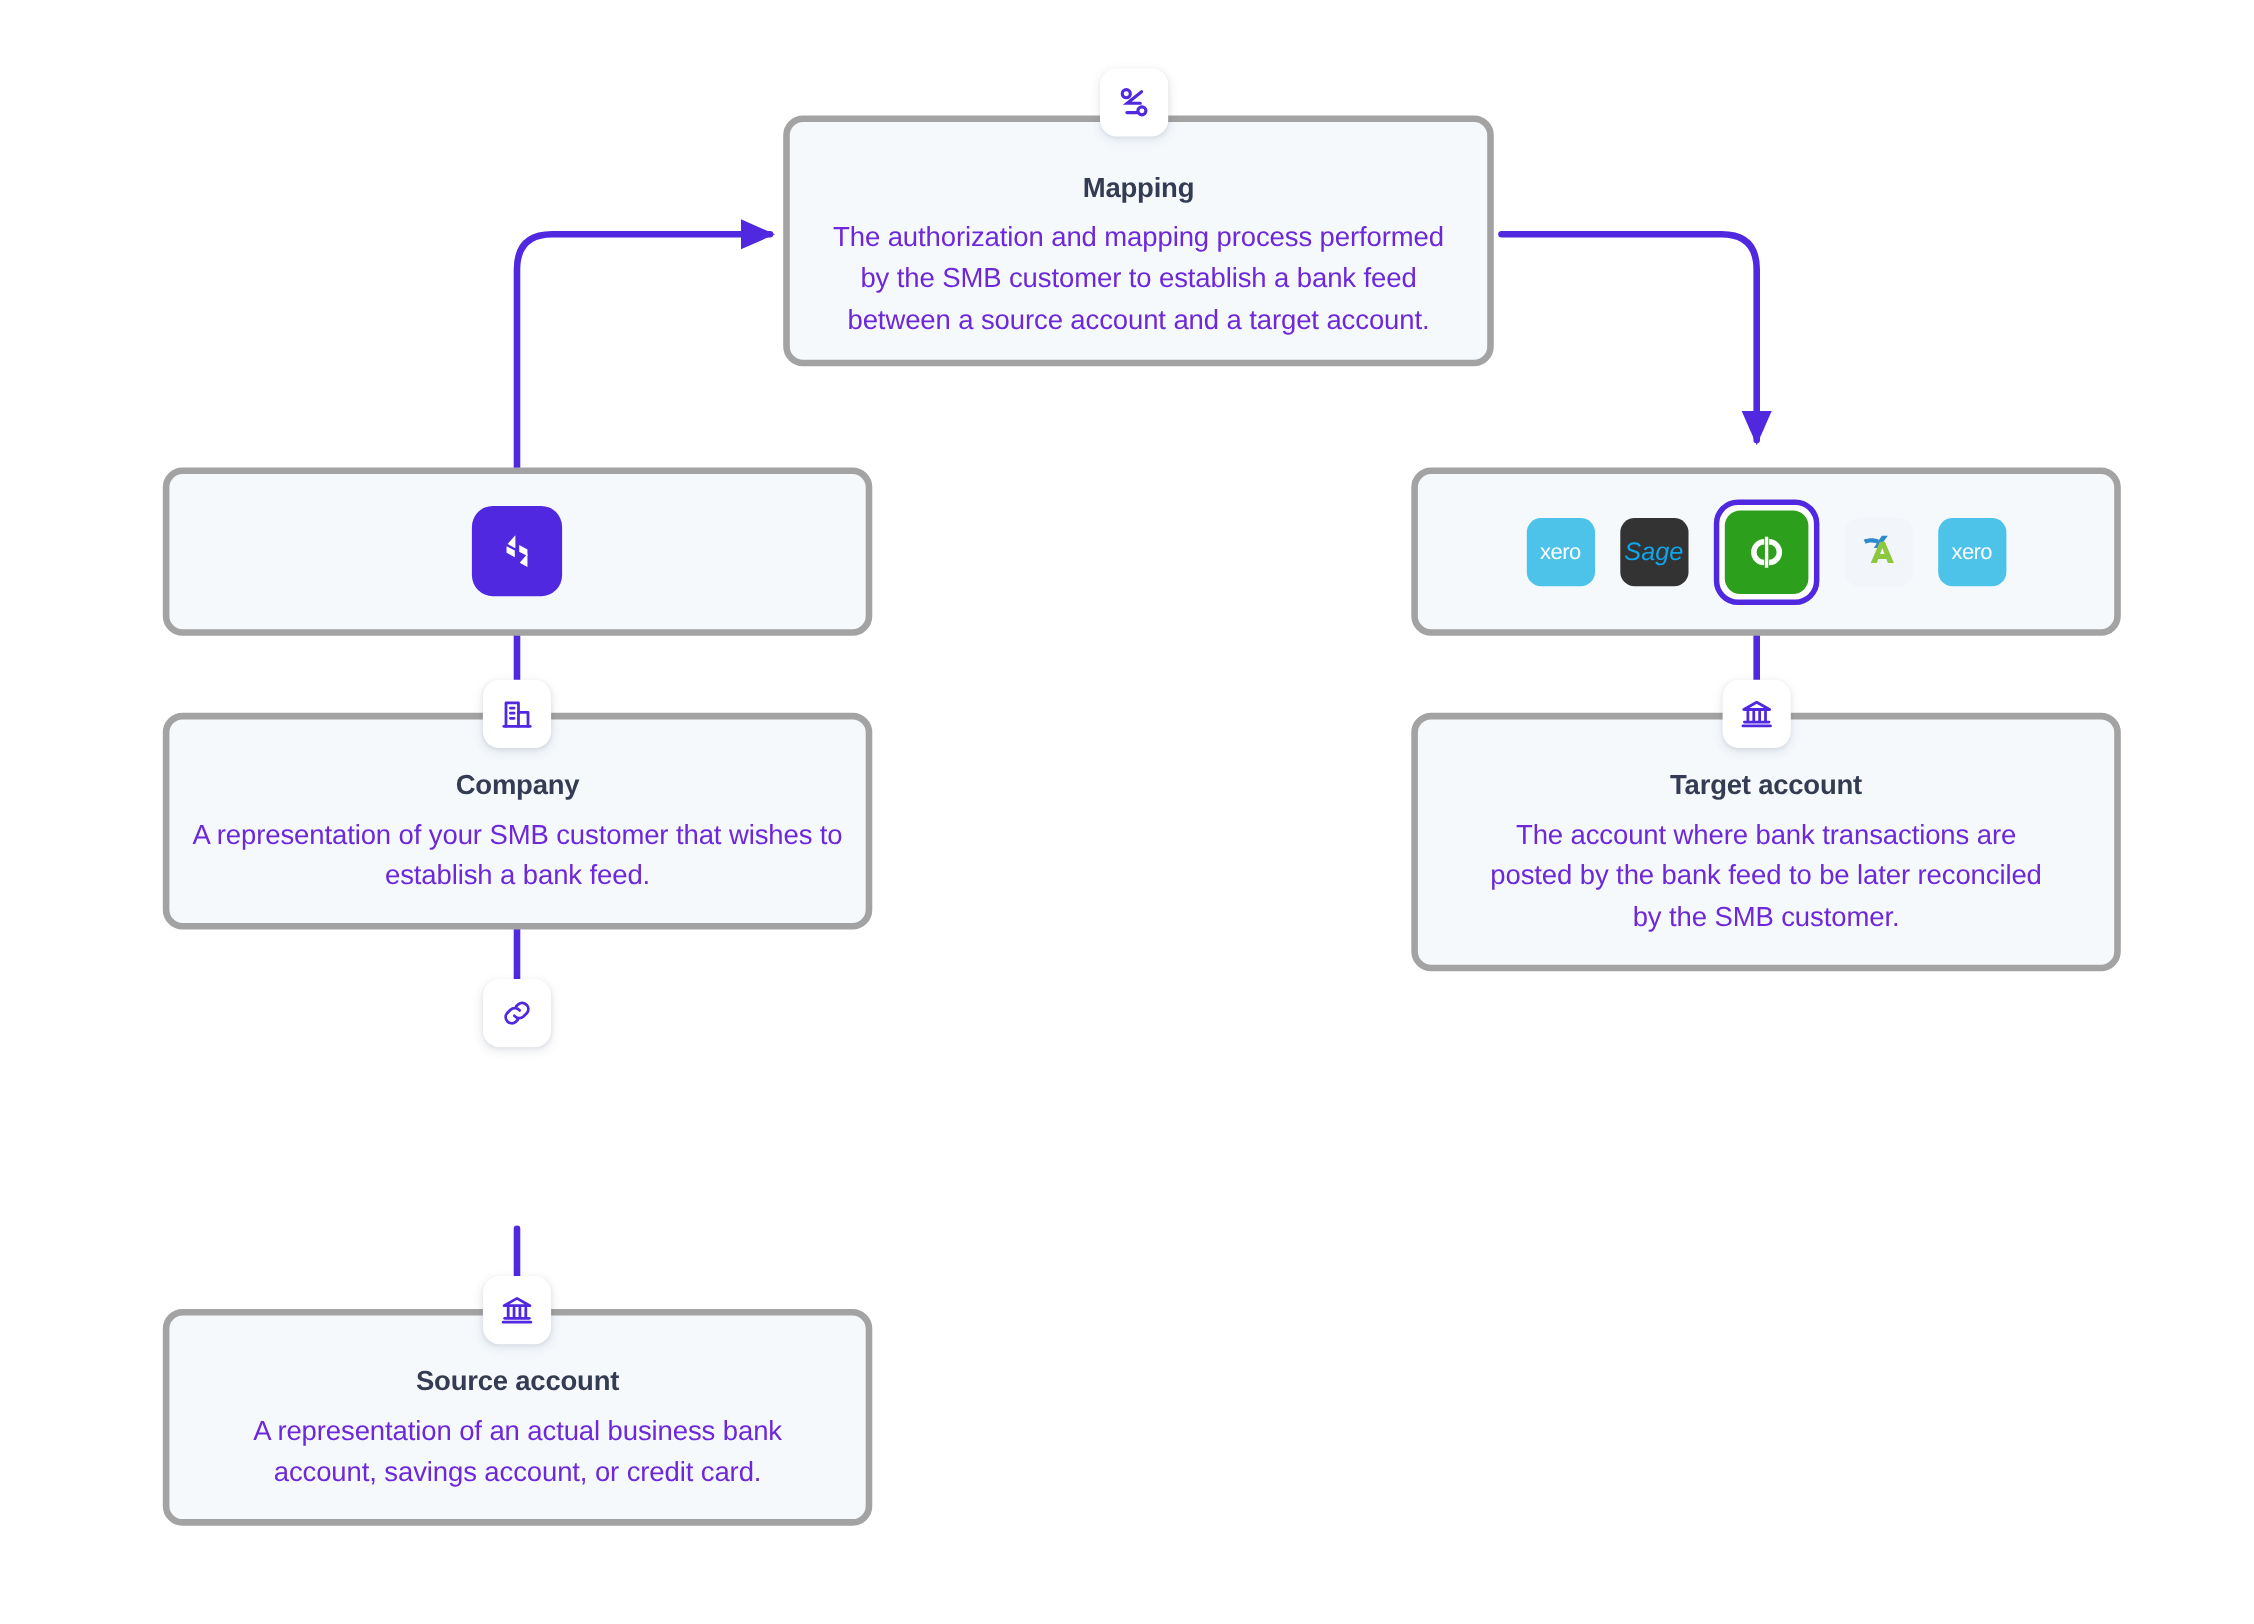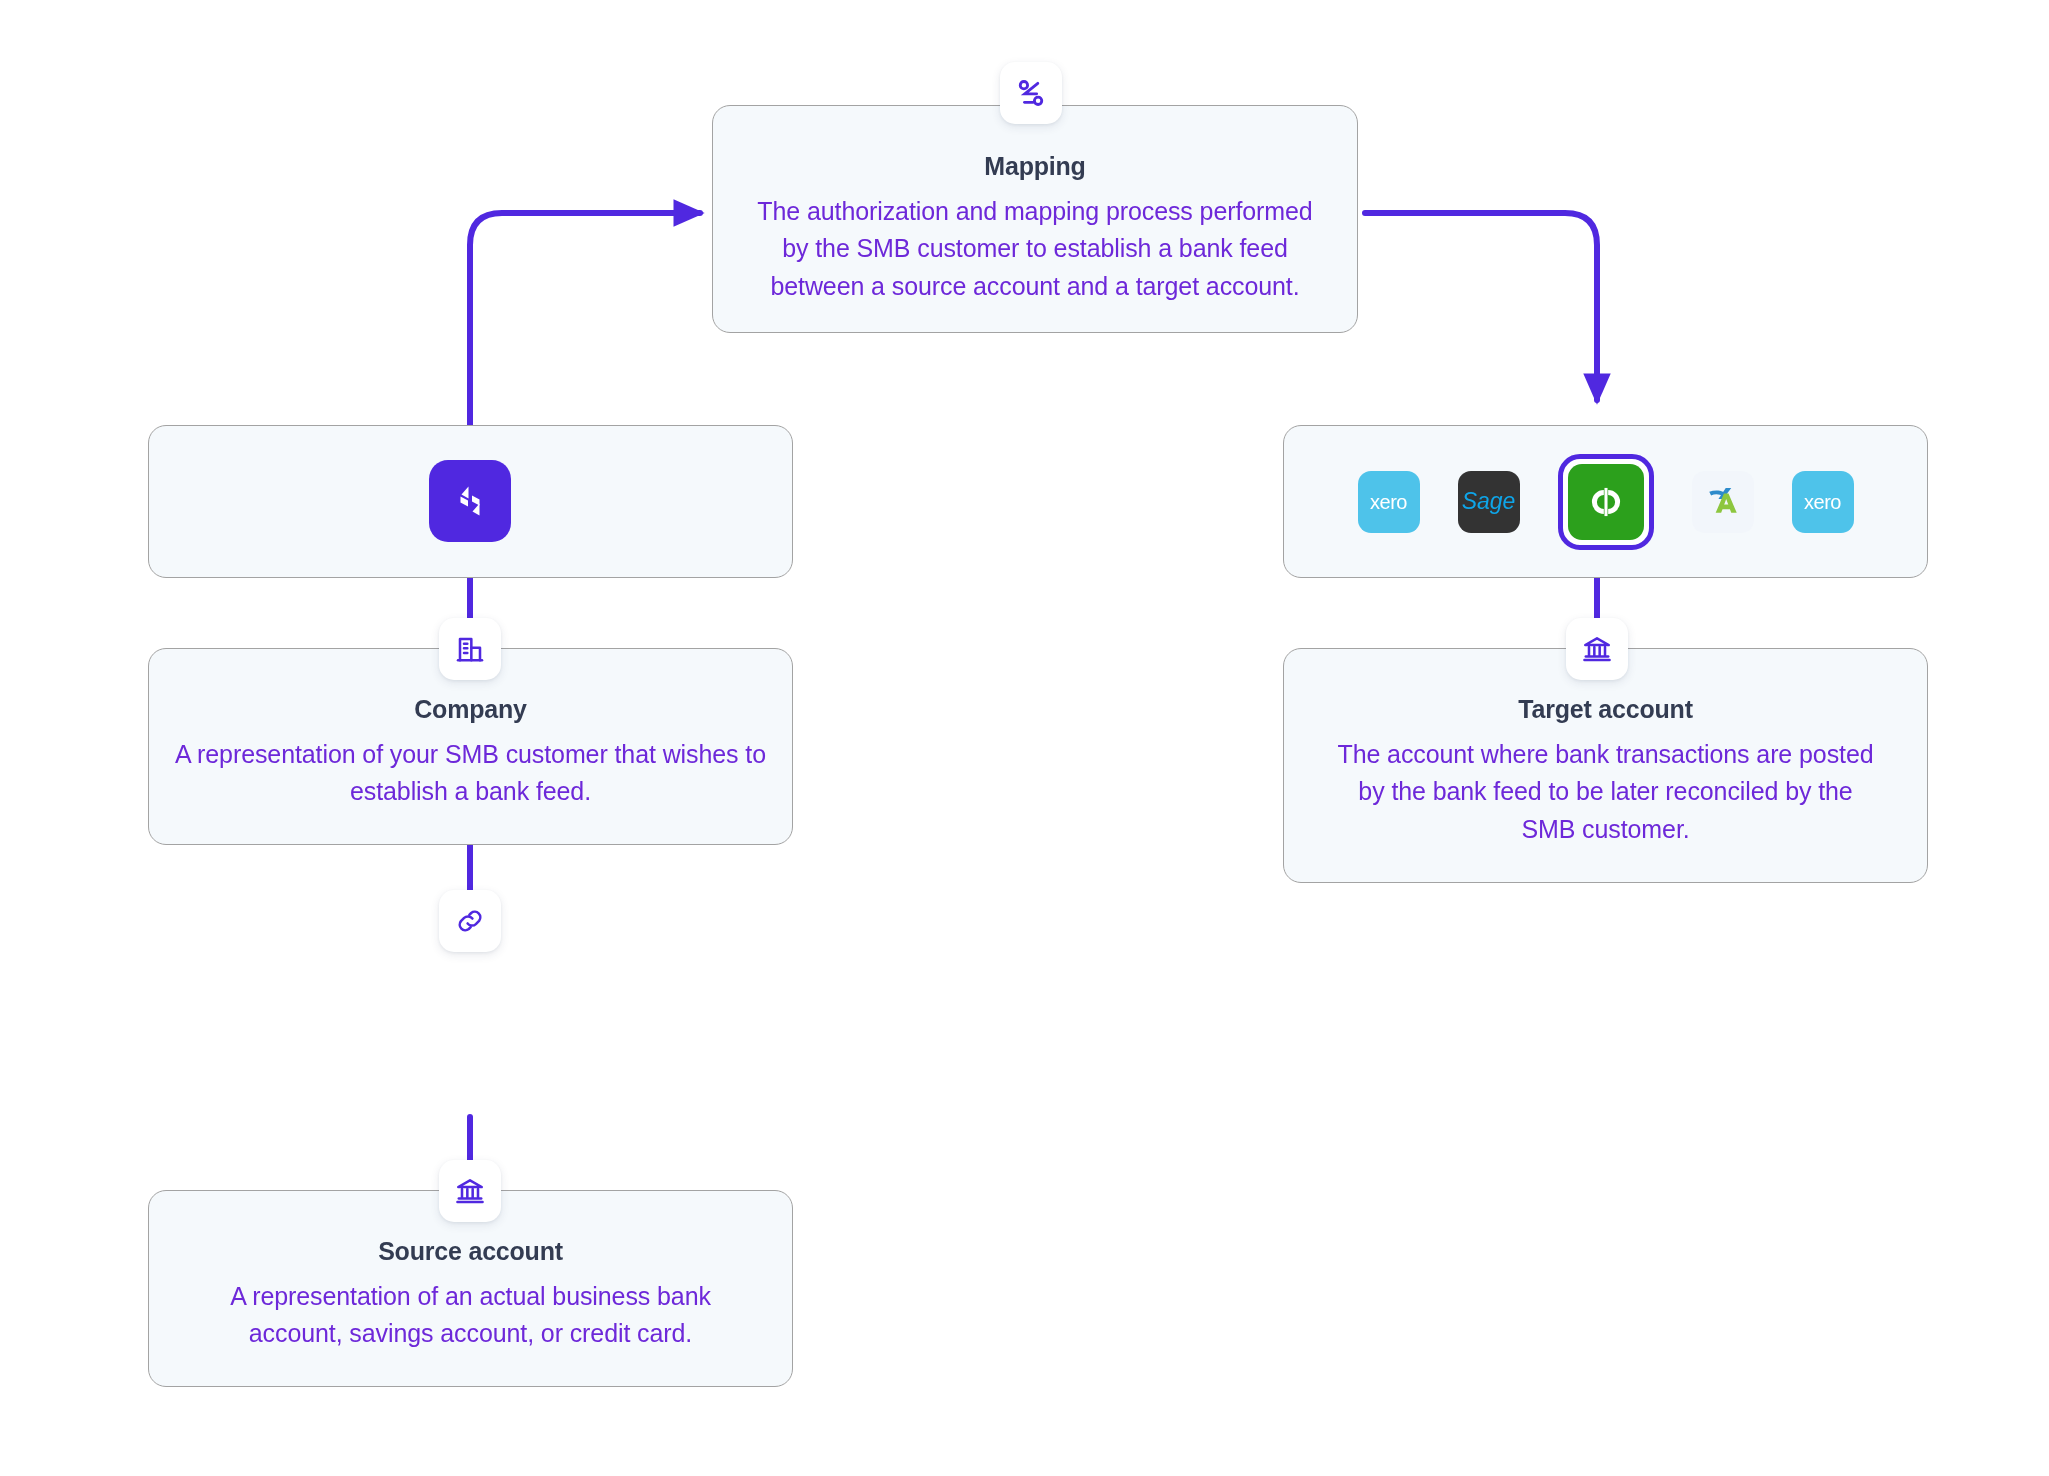--- a/index.html
+++ b/index.html
@@ -33,21 +33,21 @@
     z-index: 1;
     pointer-events: none;
   }
 
   
   .card {
     position: absolute;
     z-index: 2;
     box-sizing: border-box;
     background: #f5f9fc;
-    border: 1px solid #a3a3a3;
+    border: 6px solid #a3a3a3;
     border-radius: 18px;
     text-align: center;
   }
 
   .card-title {
     font-size: 25px;
     font-weight: bold;
     color: #333c52;
     letter-spacing: -0.2px;
     margin: 0;
@@ -78,21 +78,21 @@
   }
   .badge svg { display: block; }
 
   
   .logo-row {
     position: absolute;
     z-index: 3;
     display: flex;
     align-items: center;
     justify-content: center;
-    gap: 38px;
+    gap: 23px;
   }
   .logo-tile {
     width: 62px;
     height: 62px;
     border-radius: 13px;
     display: flex;
     align-items: center;
     justify-content: center;
     overflow: hidden;
     flex: none;

